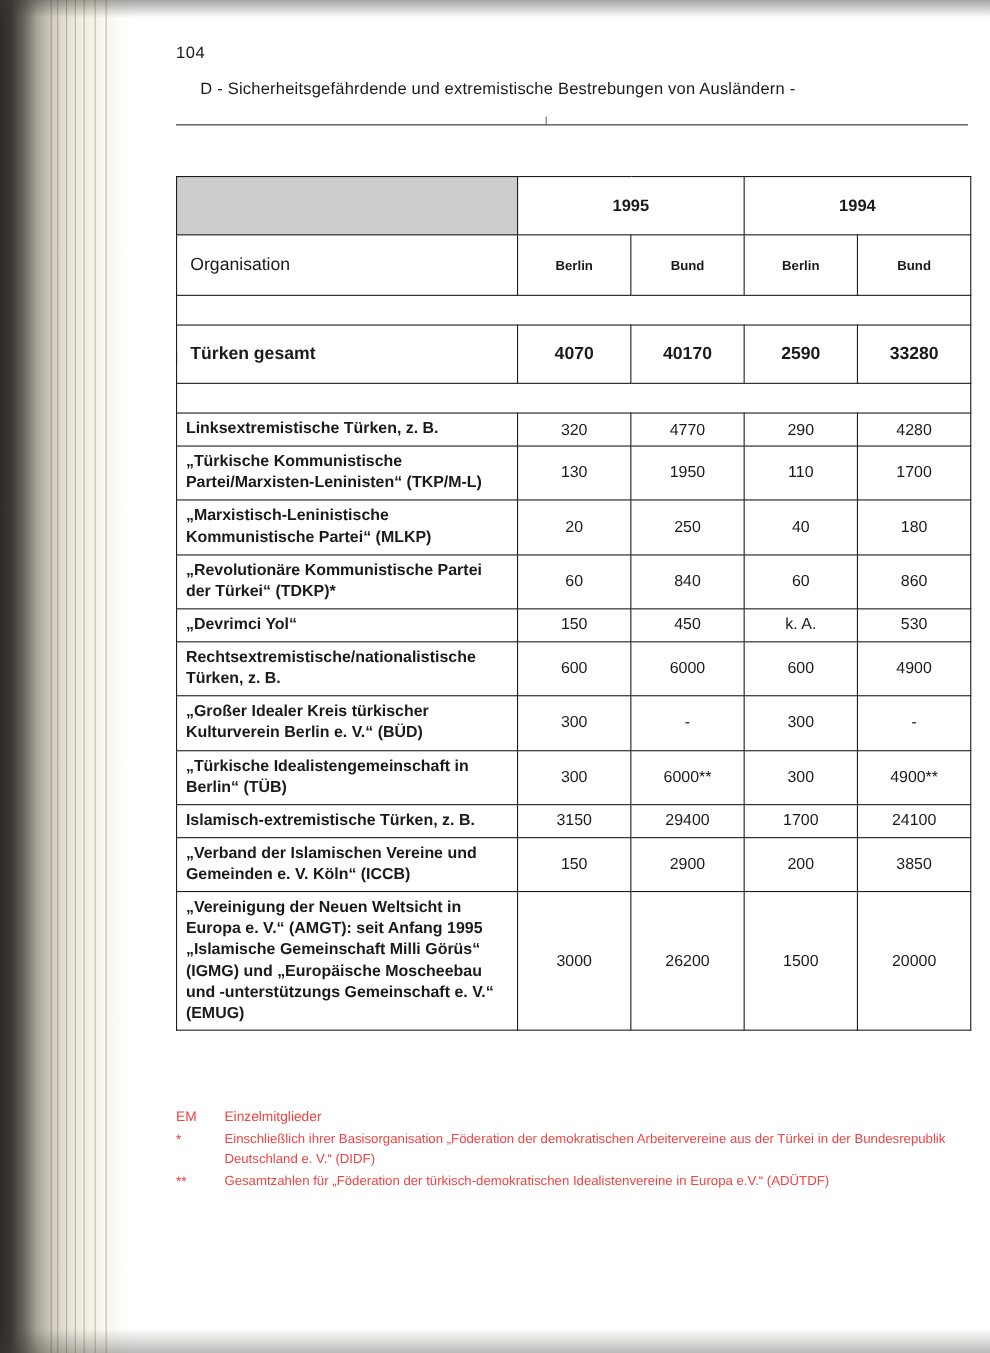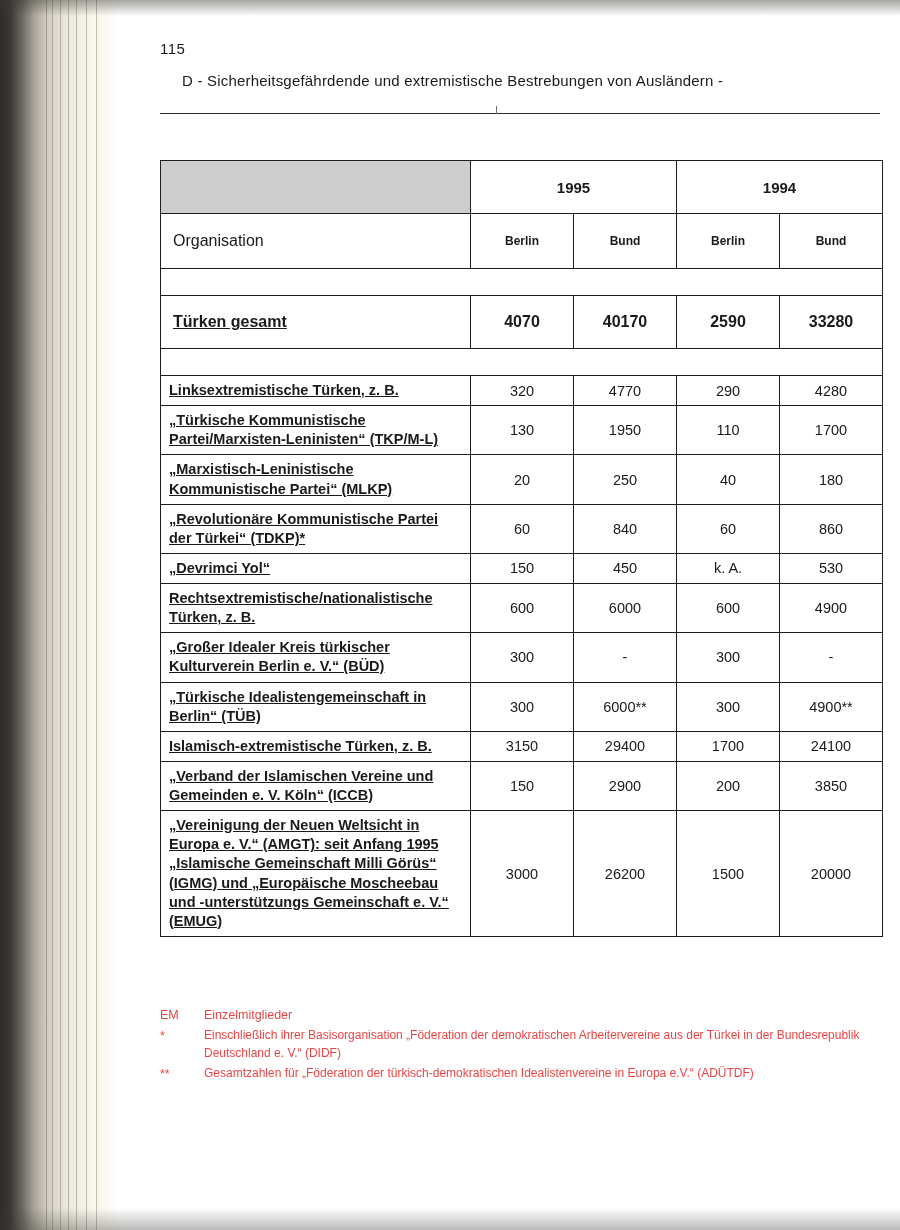--- a/index.html
+++ b/index.html
@@ -158,21 +158,20 @@
     text-align: center;
   }
   .sub-head td.label {
     text-align: left;
   }
 
   td.label {
     text-align: left;
     font-weight: bold;
     line-height: 1.32;
-    text-decoration: underline;
   }
   td.num {
     text-align: center;
     font-weight: normal;
   }
   tr.plain td.label { font-weight: bold; }
 
   
   .notes {
     position: absolute;
@@ -204,21 +203,21 @@
     <i style="left:76px"></i>
       <i style="left:86px"></i>
       <i style="left:96px"></i>
   </div>
 </div>
 <div class="page-shadow-top"></div>
 <div class="page-shadow-bottom"></div>
 
 <div class="content">
 
-  <div class="page-number">115</div>
+  <div class="page-number">104</div>
   <div class="running-head">D -  Sicherheitsgefährdende und extremistische Bestrebungen von Ausländern -</div>
   <div class="head-rule"></div>
   <div class="head-rule-tick"></div>
 
   <div class="hiervon">hiervon:</div>
 
   <div class="table-wrap">
     <table class="stat">
       <colgroup>
         <col class="c-name">

